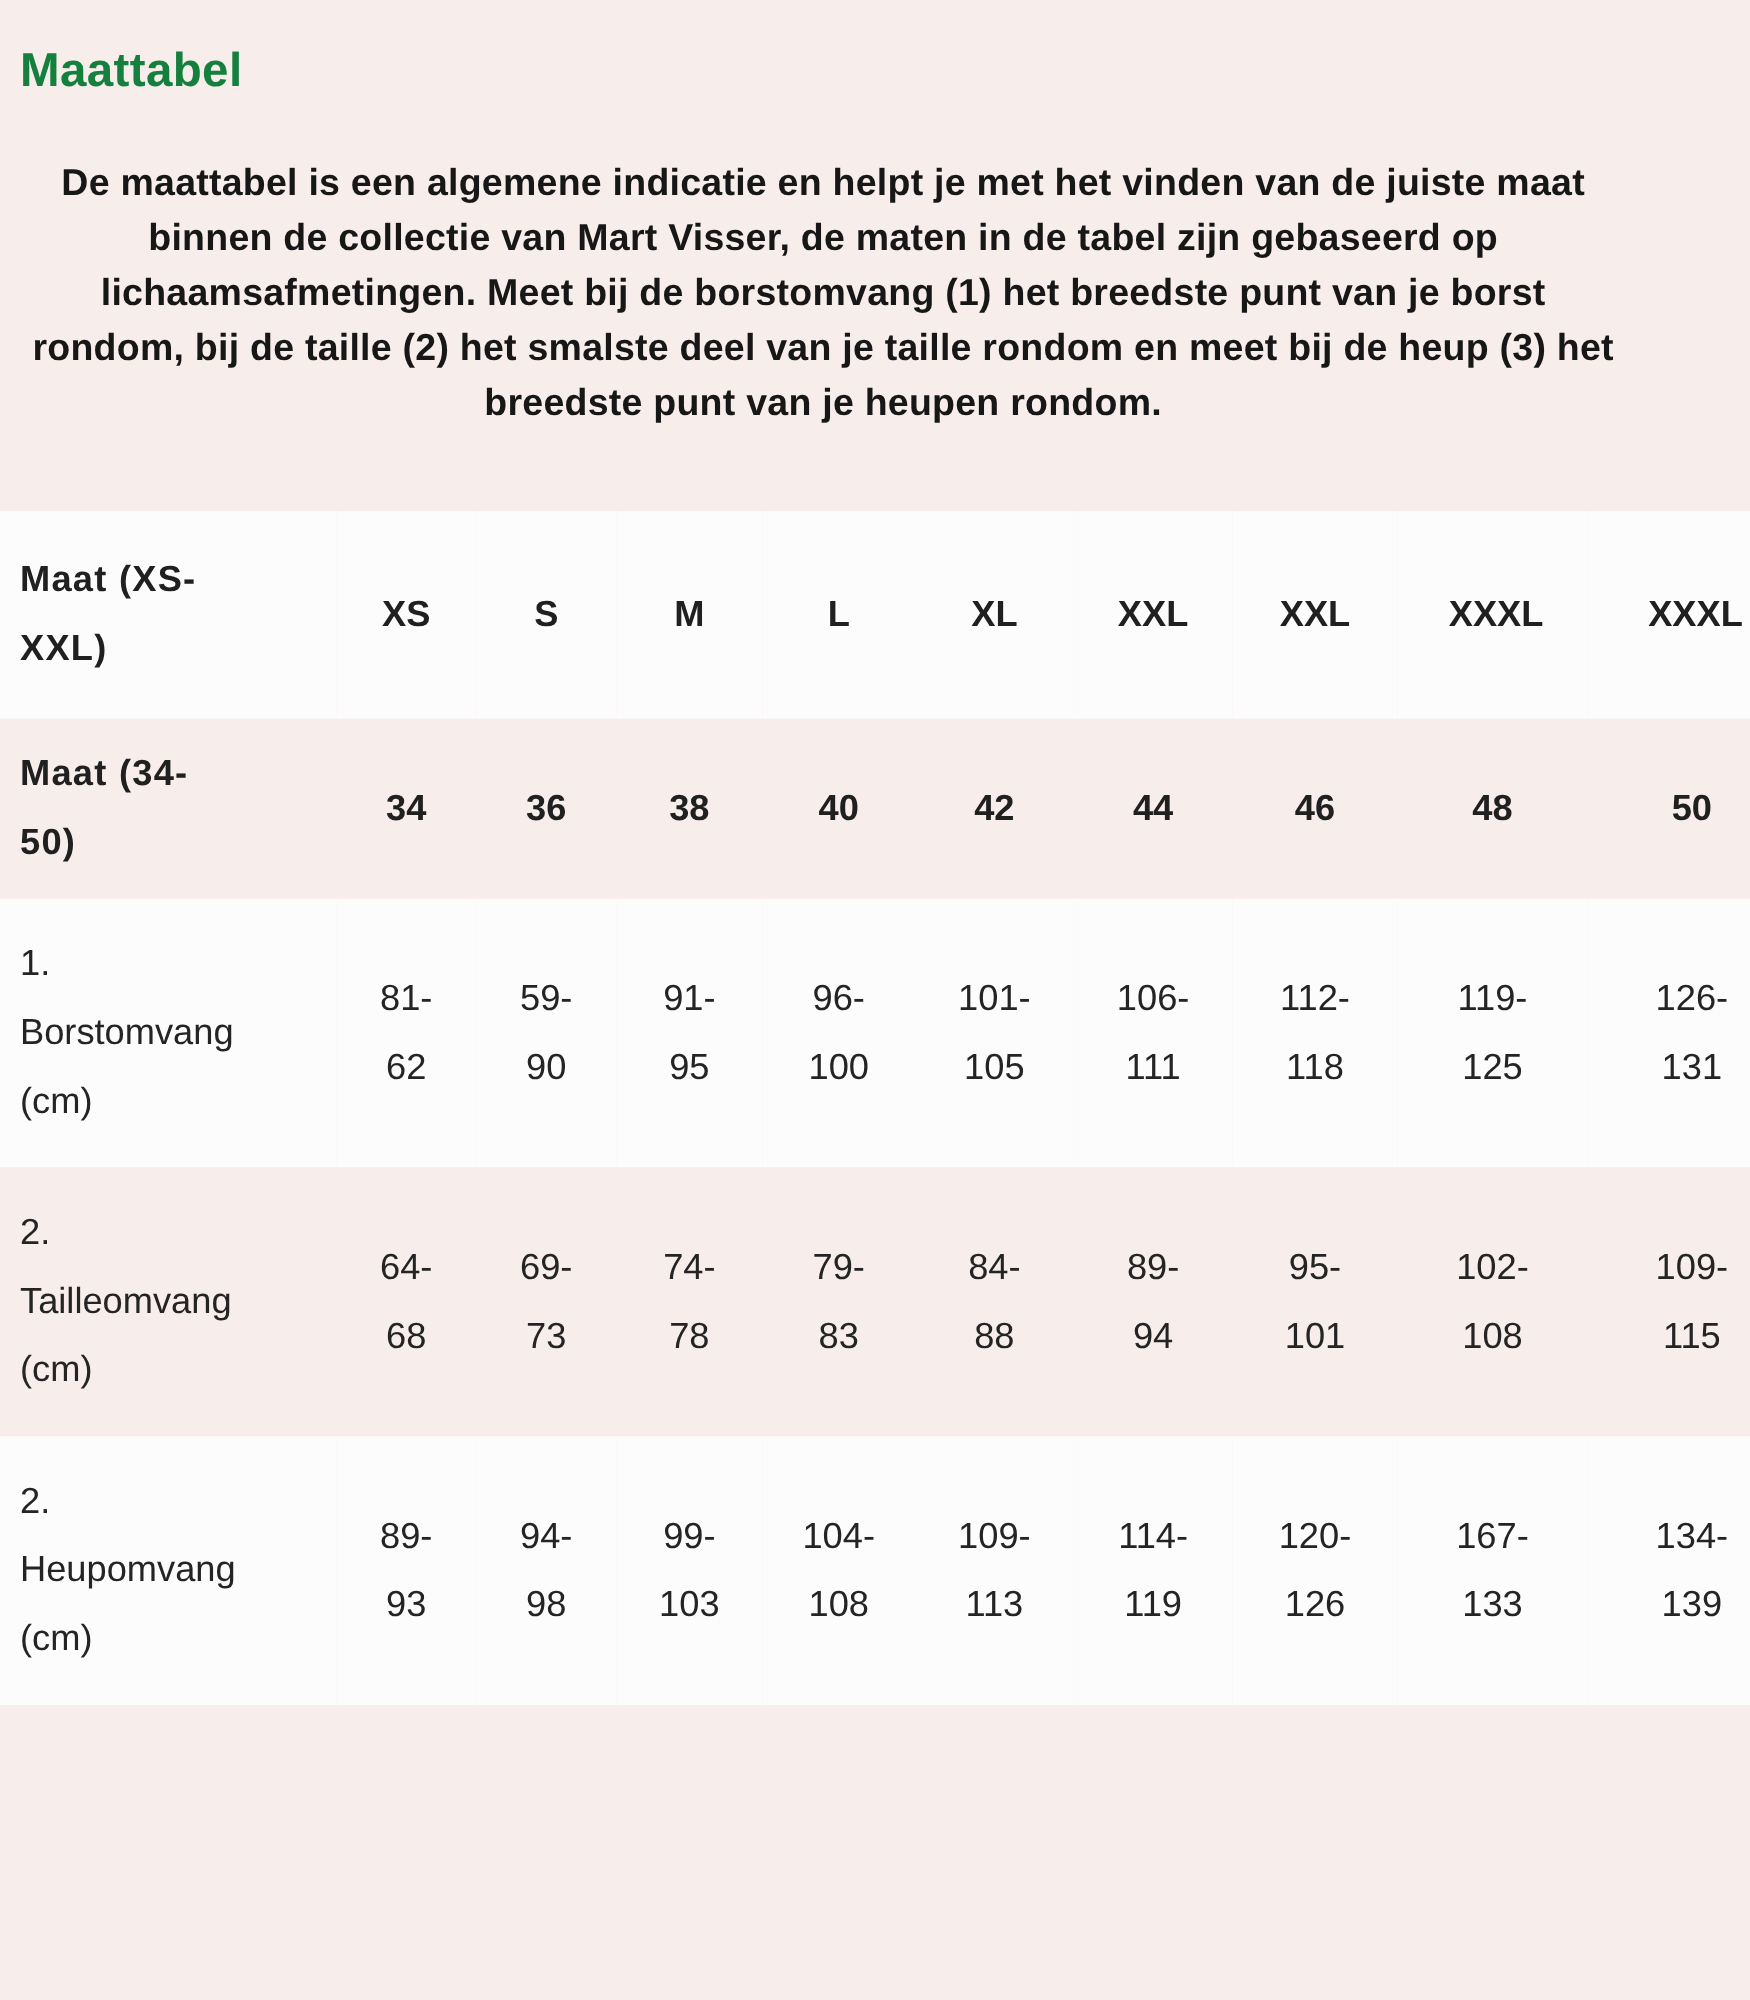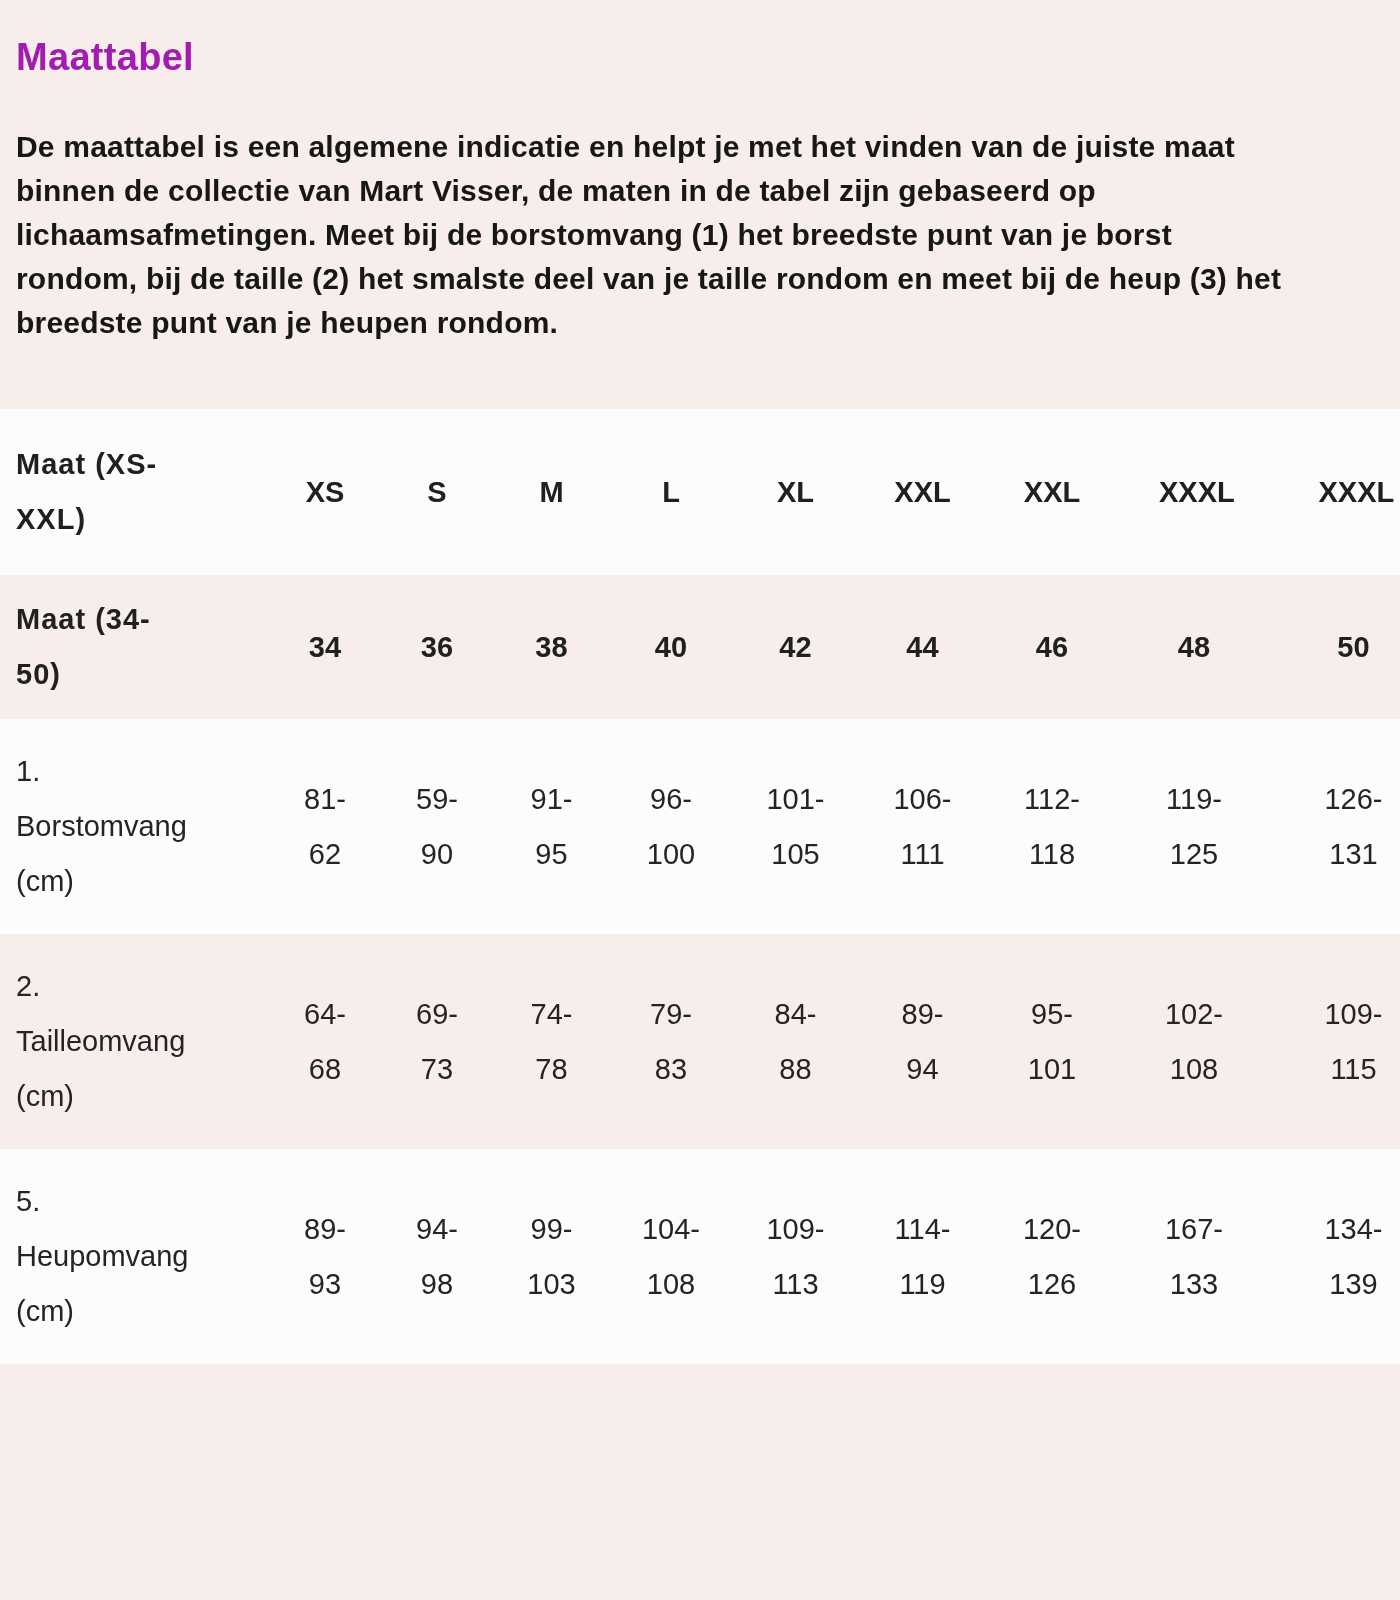--- a/index.html
+++ b/index.html
@@ -13,32 +13,33 @@
     font-family: "Liberation Sans", sans-serif;
     color: #1a1a1a;
     overflow: hidden;
   }
   .container {
     padding: 30px 14px 0 14px;
   }
   .page-title {
     font-size: 38px;
     font-weight: 700;
-    color: #a21caf;
+    color: #15803d;
     margin: 6px 0 0 2px;
     letter-spacing: 0.3px;
   }
   .intro {
     font-size: 30px;
     font-weight: 700;
     line-height: 44px;
     color: #171717;
     max-width: 1285px;
     margin: 46px 0 0 2px;
     letter-spacing: 0.2px;
+    text-align: center;
   }
   .intro + .intro {
     margin-top: 46px;
   }
   .table-section {
     margin-top: 64px;
     width: 1400px;
   }
   table.size-table {
     width: 100%;
@@ -151,21 +152,21 @@
           <td class="value-cell"><div class="value-inner">74-78</div></td>
           <td class="value-cell"><div class="value-inner">79-83</div></td>
           <td class="value-cell"><div class="value-inner">84-88</div></td>
           <td class="value-cell"><div class="value-inner">89-94</div></td>
           <td class="value-cell"><div class="value-inner">95-101</div></td>
           <td class="value-cell"><div class="value-inner">102-108</div></td>
           <td class="value-cell"><div class="value-inner">109-115</div></td>
         </tr>
         <tr class="band-white row-plain r4">
           <td class="label-cell">
-            <div class="label-inner">5. Heupomvang (cm)</div>
+            <div class="label-inner">2. Heupomvang (cm)</div>
           </td>
           <td class="value-cell"><div class="value-inner">89-93</div></td>
           <td class="value-cell"><div class="value-inner">94-98</div></td>
           <td class="value-cell"><div class="value-inner">99-103</div></td>
           <td class="value-cell"><div class="value-inner">104-108</div></td>
           <td class="value-cell"><div class="value-inner">109-113</div></td>
           <td class="value-cell"><div class="value-inner">114-119</div></td>
           <td class="value-cell"><div class="value-inner">120-126</div></td>
           <td class="value-cell"><div class="value-inner">167-133</div></td>
           <td class="value-cell"><div class="value-inner">134-139</div></td>

